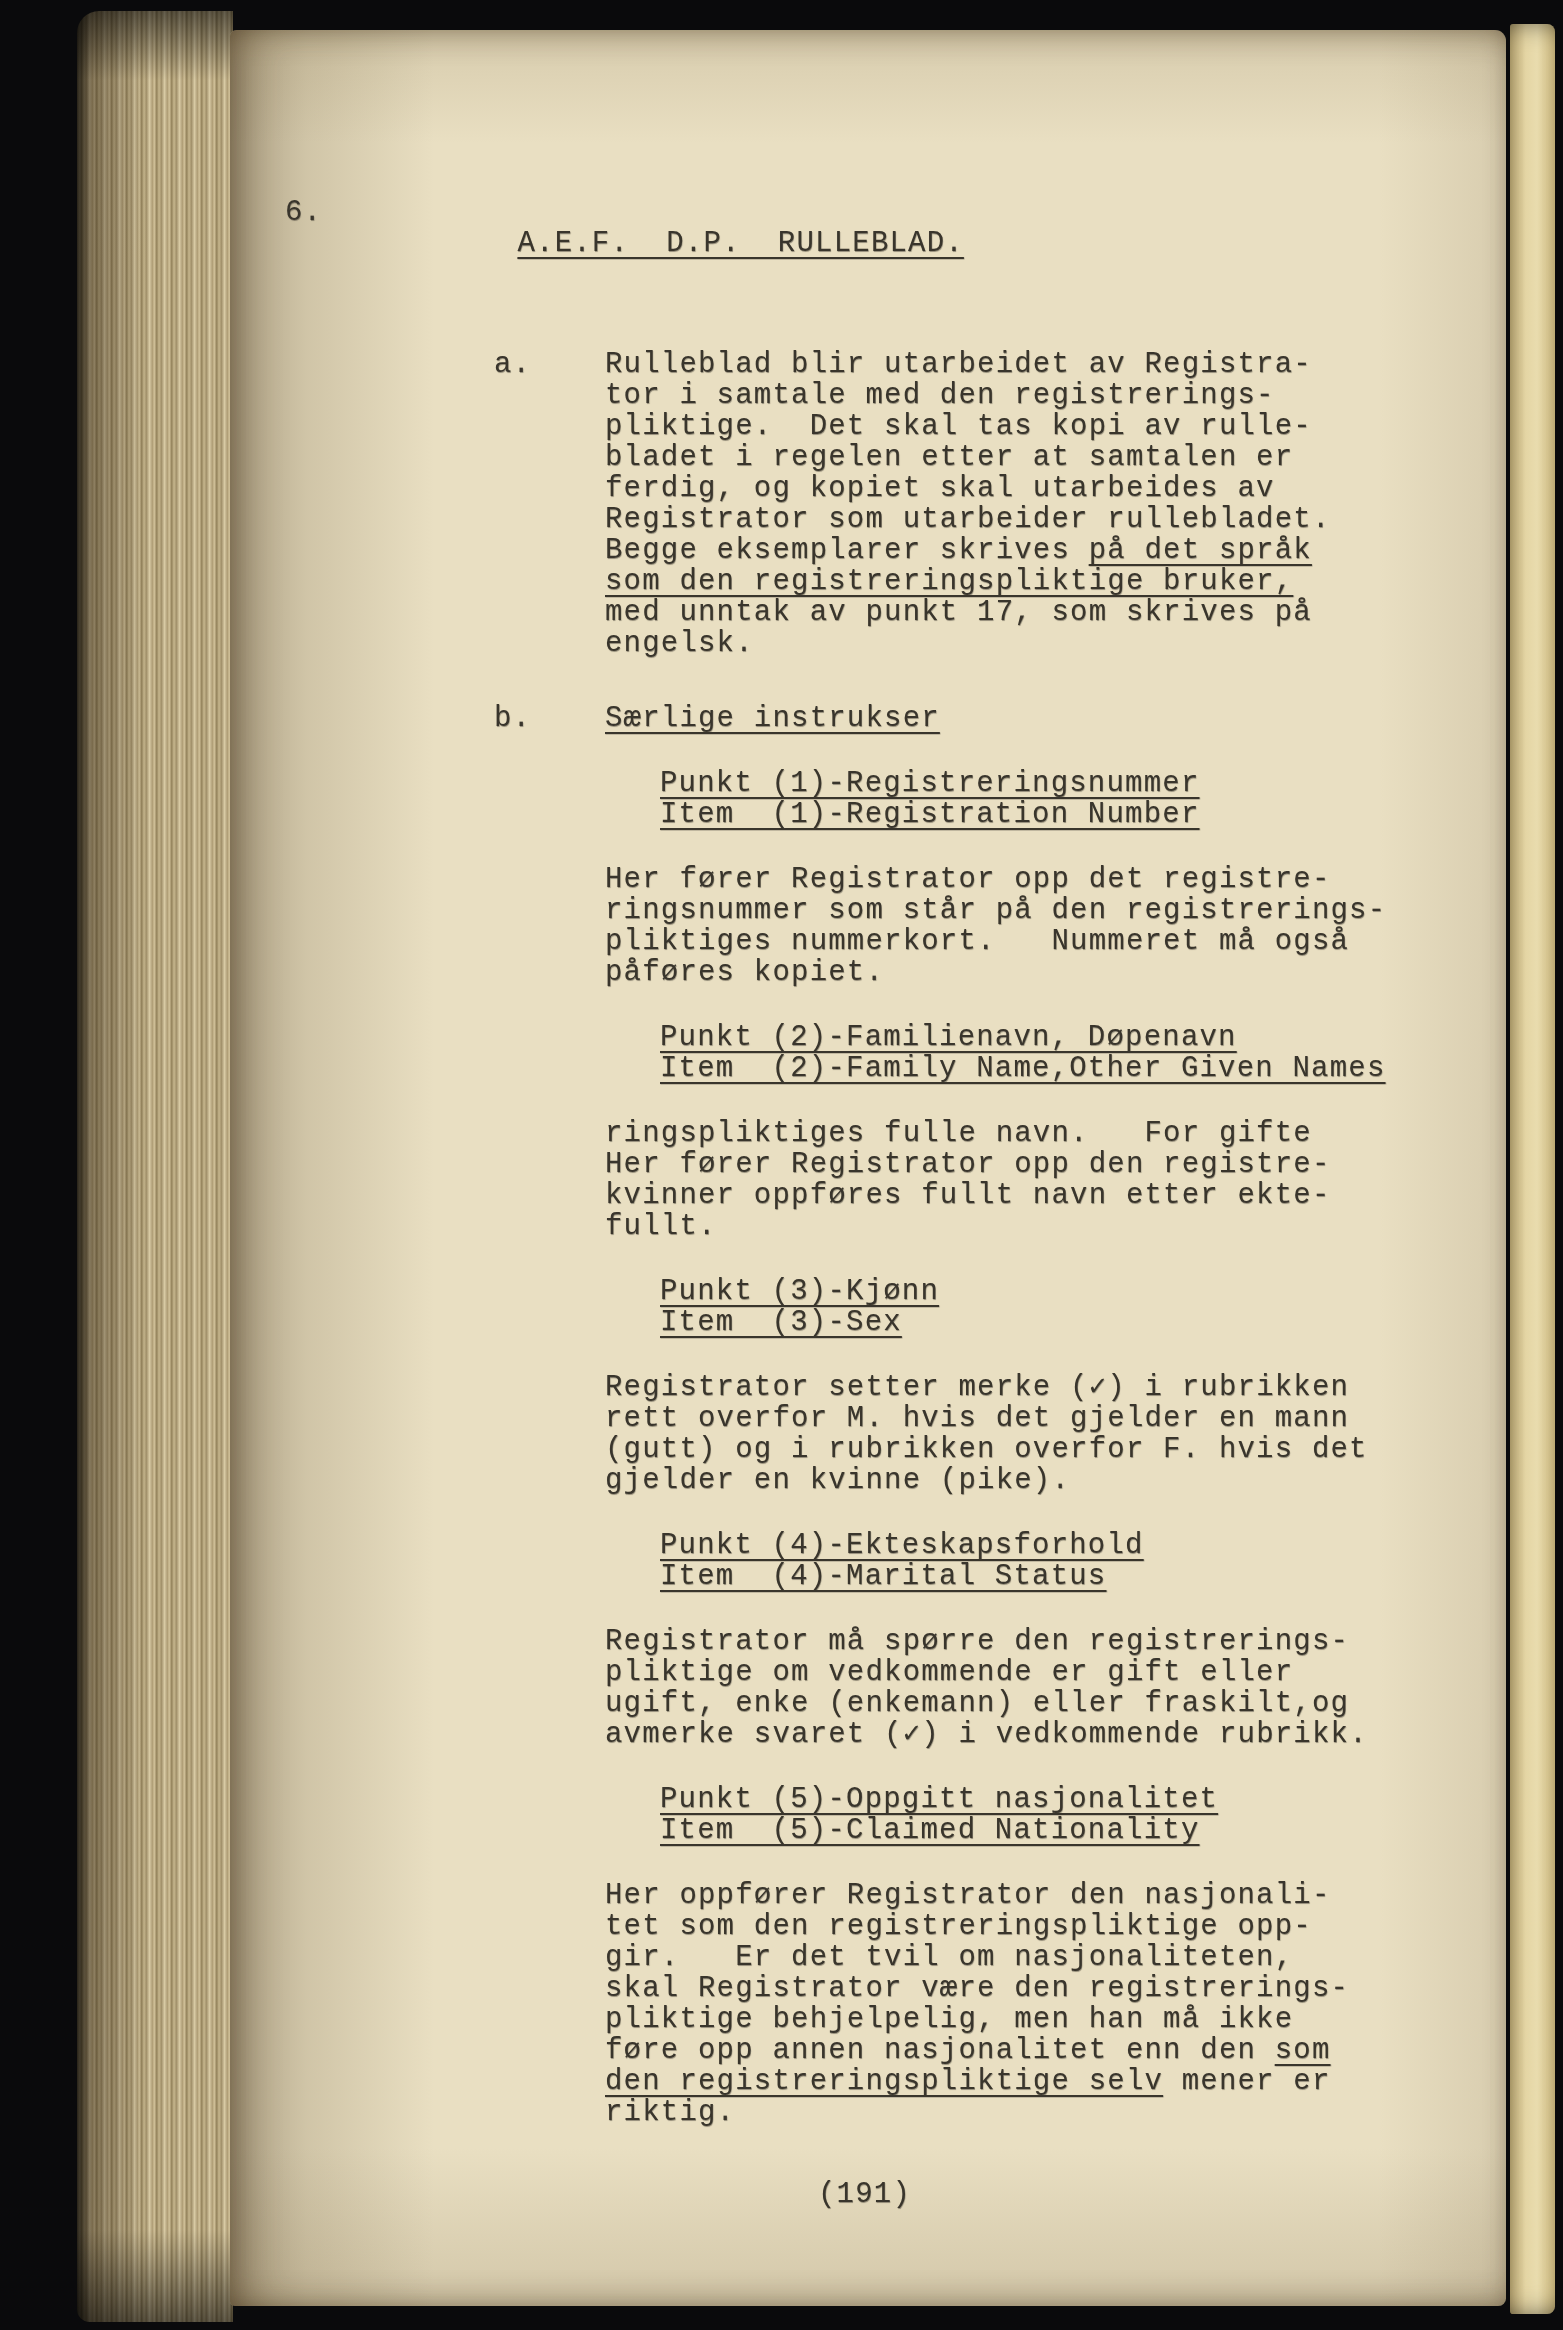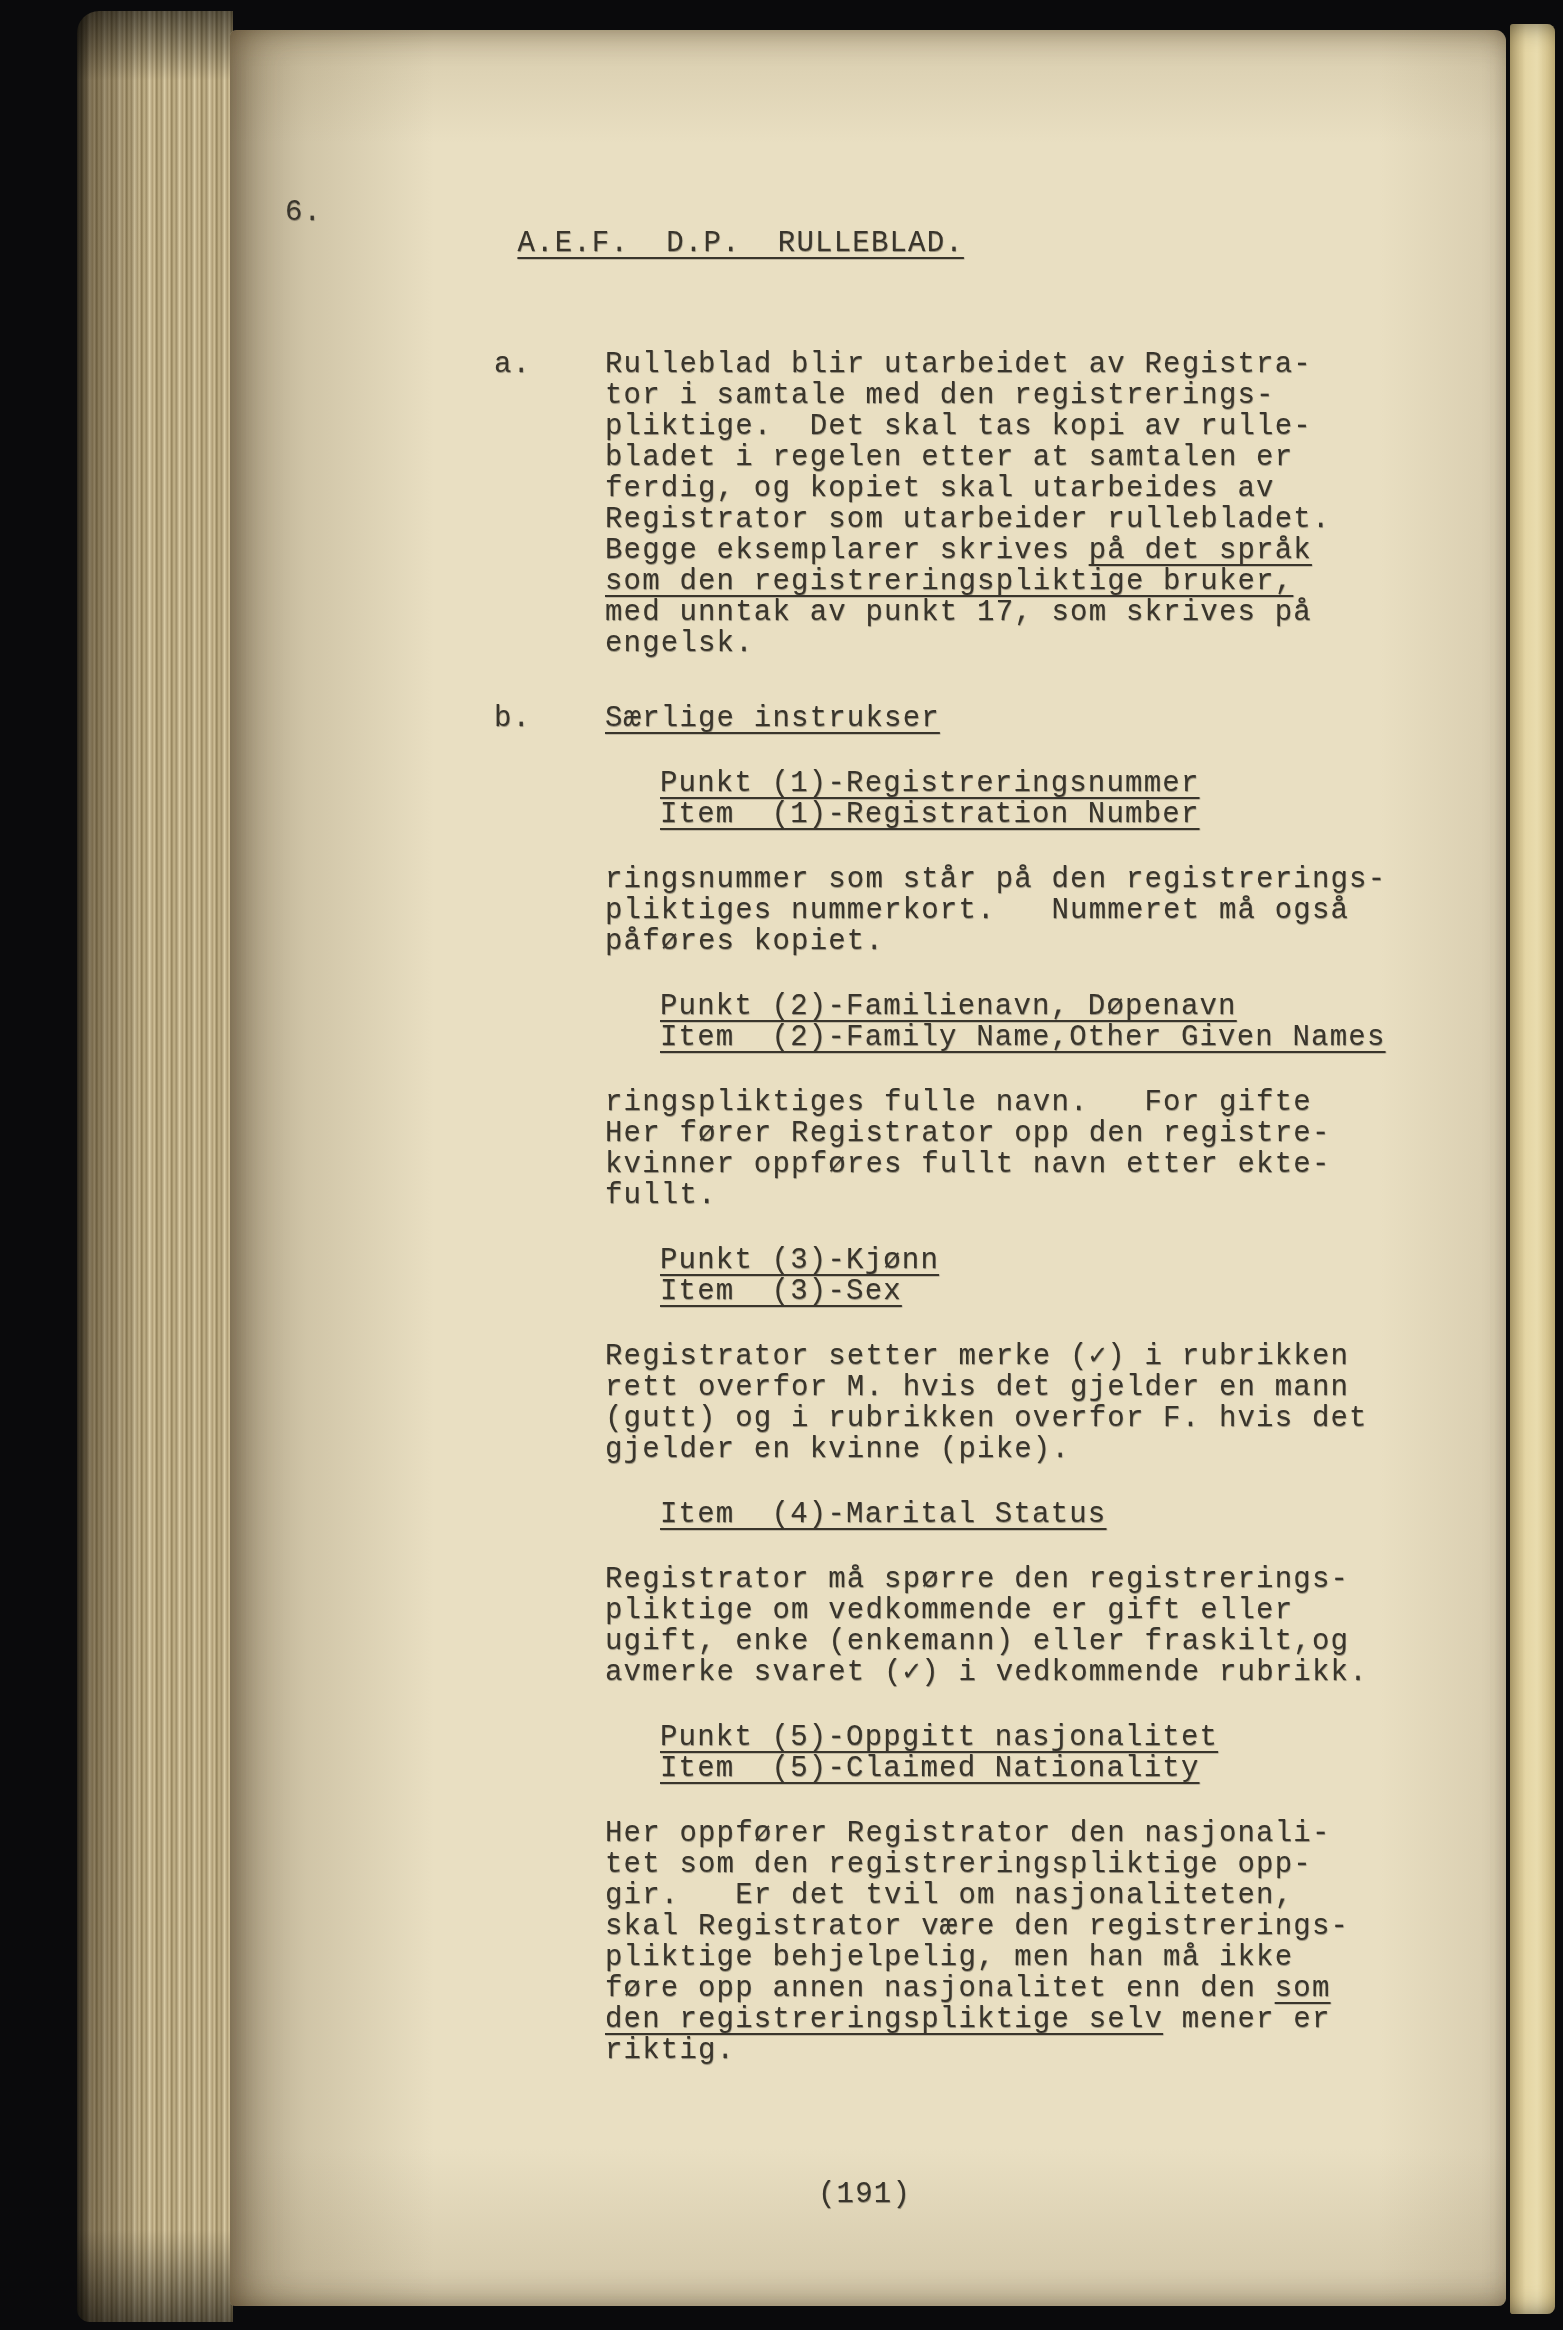--- a/index.html
+++ b/index.html
@@ -110,20 +110,21 @@
         <span class="marker">b.</span>
         <div class="blocks">
           <div class="block title">
             <div class="line"><span class="seg u">Særlige instrukser</span></div>
           </div>
           <div class="block heading2">
             <div class="line"><span class="seg u">Punkt (1)-Registreringsnummer</span></div>
             <div class="line"><span class="seg u">Item  (1)-Registration Number</span></div>
           </div>
           <div class="block para">
+            <div class="line"><span class="seg">Her fører Registrator opp det registre-</span></div>
             <div class="line"><span class="seg">ringsnummer som står på den registrerings-</span></div>
             <div class="line"><span class="seg">pliktiges nummerkort.   Nummeret må også</span></div>
             <div class="line"><span class="seg">påføres kopiet.</span></div>
           </div>
           <div class="block heading2">
             <div class="line"><span class="seg u">Punkt (2)-Familienavn, Døpenavn</span></div>
             <div class="line"><span class="seg u">Item  (2)-Family Name,Other Given Names</span></div>
           </div>
           <div class="block para">
             <div class="line"><span class="seg">ringspliktiges fulle navn.   For gifte</span></div>
@@ -135,20 +136,21 @@
             <div class="line"><span class="seg u">Punkt (3)-Kjønn</span></div>
             <div class="line"><span class="seg u">Item  (3)-Sex</span></div>
           </div>
           <div class="block para">
             <div class="line"><span class="seg">Registrator setter merke (✓) i rubrikken</span></div>
             <div class="line"><span class="seg">rett overfor M. hvis det gjelder en mann</span></div>
             <div class="line"><span class="seg">(gutt) og i rubrikken overfor F. hvis det</span></div>
             <div class="line"><span class="seg">gjelder en kvinne (pike).</span></div>
           </div>
           <div class="block heading2">
+            <div class="line"><span class="seg u">Punkt (4)-Ekteskapsforhold</span></div>
             <div class="line"><span class="seg u">Item  (4)-Marital Status</span></div>
           </div>
           <div class="block para">
             <div class="line"><span class="seg">Registrator må spørre den registrerings-</span></div>
             <div class="line"><span class="seg">pliktige om vedkommende er gift eller</span></div>
             <div class="line"><span class="seg">ugift, enke (enkemann) eller fraskilt,og</span></div>
             <div class="line"><span class="seg">avmerke svaret (✓) i vedkommende rubrikk.</span></div>
           </div>
           <div class="block heading2">
             <div class="line"><span class="seg u">Punkt (5)-Oppgitt nasjonalitet</span></div>

